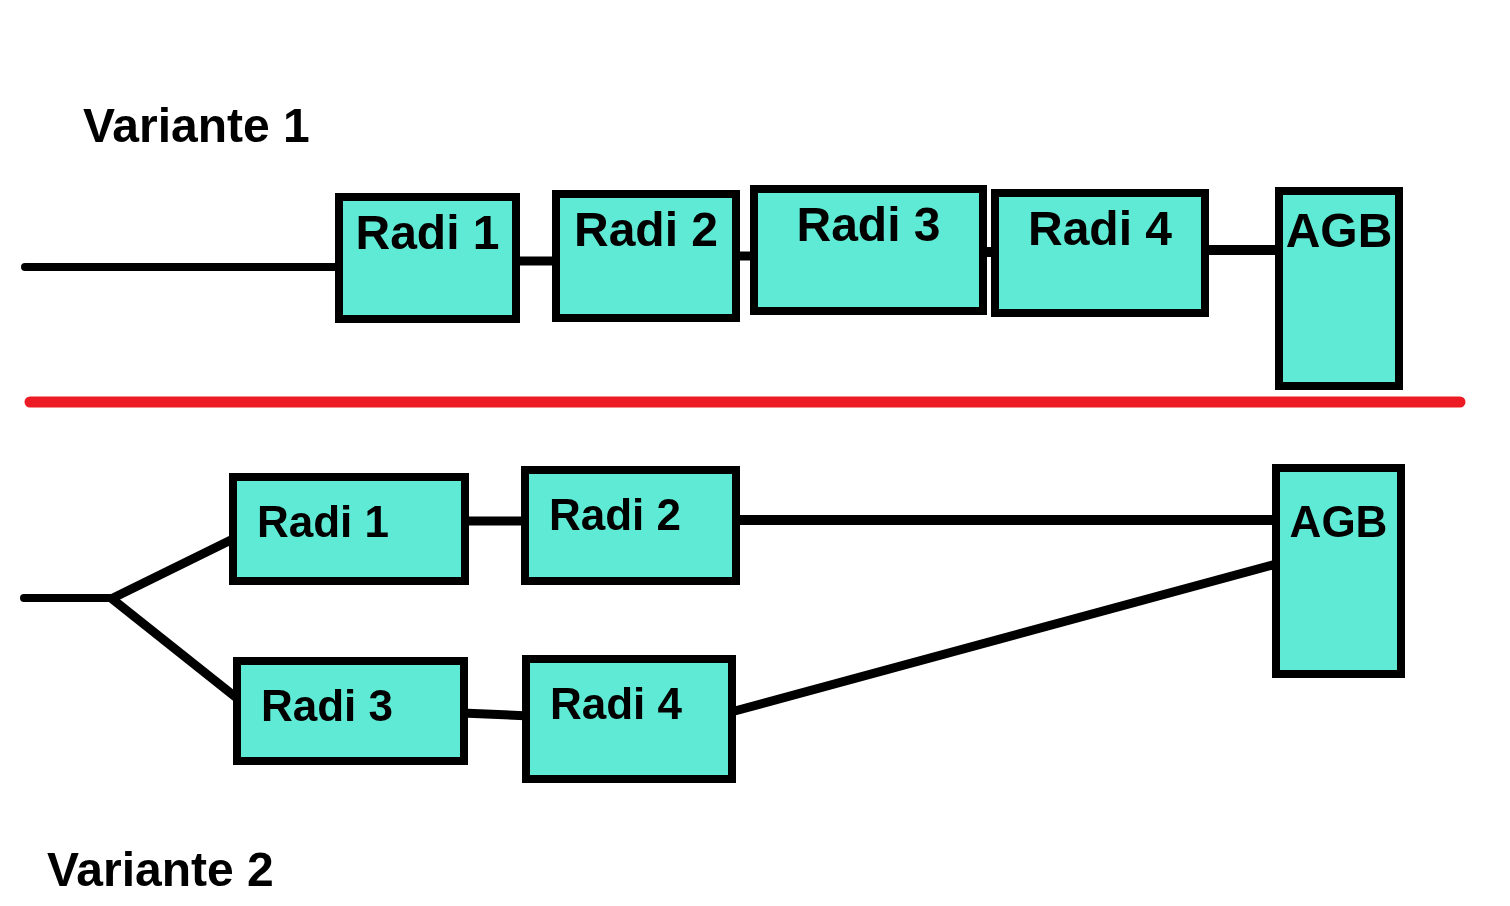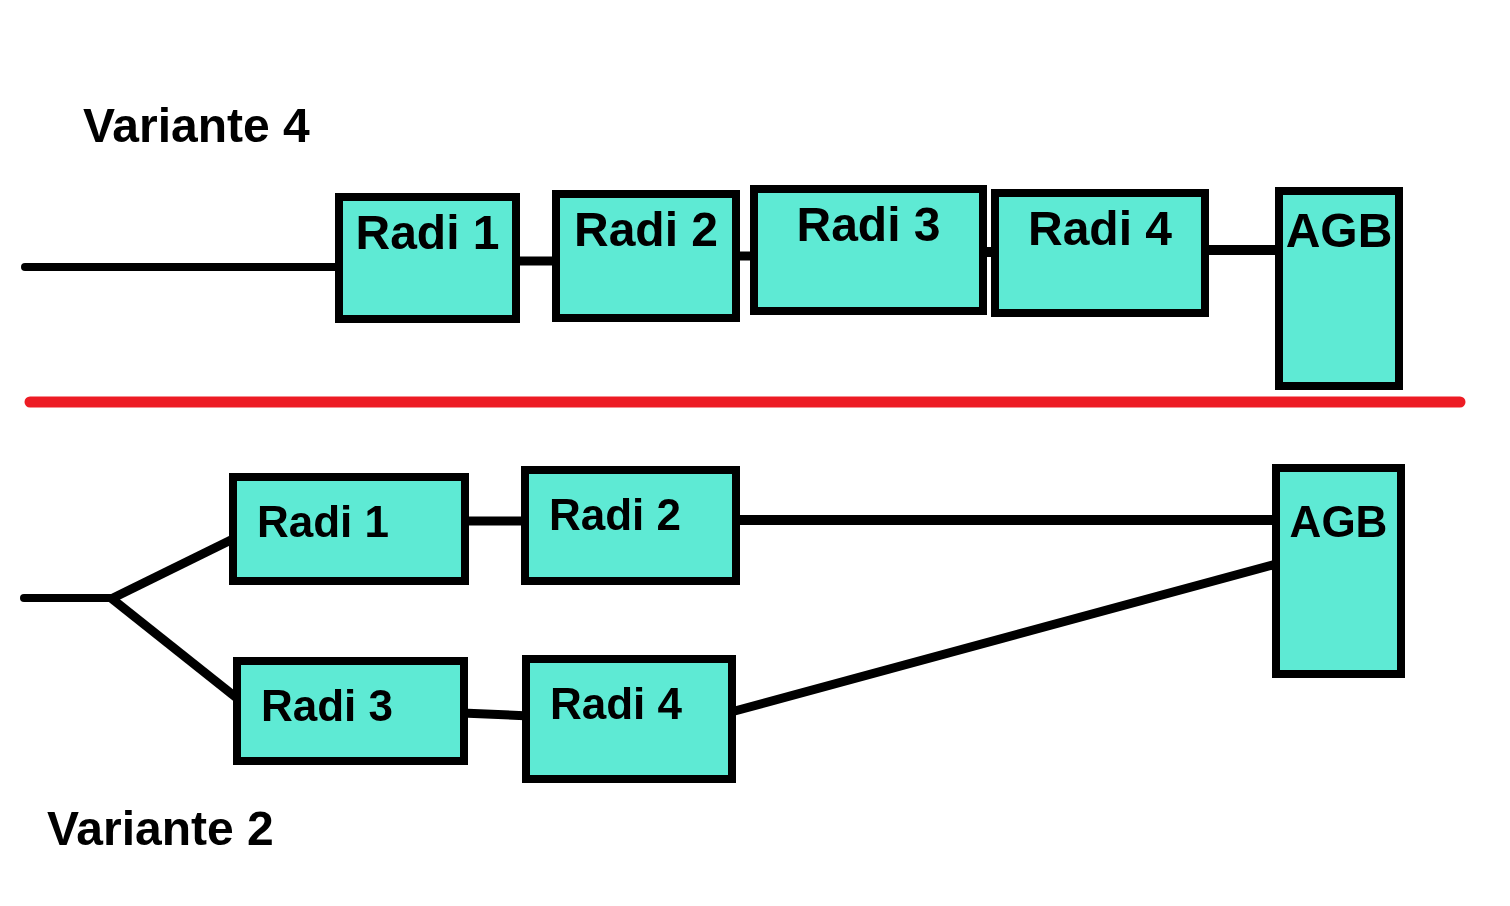--- a/index.html
+++ b/index.html
@@ -60,21 +60,21 @@
 
     <line x1="24" y1="598" x2="116" y2="598" stroke="#000000" stroke-width="8" stroke-linecap="round"></line>
     <line x1="111" y1="599" x2="235" y2="538" stroke="#000000" stroke-width="9"></line>
     <line x1="111" y1="598" x2="238" y2="699" stroke="#000000" stroke-width="9"></line>
     <line x1="463" y1="521" x2="529" y2="521" stroke="#000000" stroke-width="9"></line>
     <line x1="735" y1="520" x2="1280" y2="520" stroke="#000000" stroke-width="10"></line>
     <line x1="462" y1="713" x2="530" y2="716" stroke="#000000" stroke-width="9"></line>
     <line x1="731" y1="712" x2="1280" y2="563" stroke="#000000" stroke-width="9"></line>
   </svg>
 
-  <div class="variant-label" style="left:83px; top:102px">Variante 4</div>
+  <div class="variant-label" style="left:83px; top:102px">Variante 1</div>
 
   <div class="box bv1" style="left:335px; top:193px; width:185px; height:130px">
     <span class="box-label">Radi 1</span>
   </div>
   <div class="box bv1" style="left:552px; top:190px; width:188px; height:132px">
     <span class="box-label">Radi 2</span>
   </div>
   <div class="box bv1" style="left:750px; top:185px; width:237px; height:130px">
     <span class="box-label">Radi 3</span>
   </div>
@@ -96,15 +96,15 @@
     <span class="box-label">Radi 3</span>
   </div>
   <div class="box bv2" style="left:522px; top:655px; width:214px; height:128px">
     <span class="box-label">Radi 4</span>
   </div>
 
   <div class="box bv2agb" style="left:1272px; top:464px; width:133px; height:214px">
     <span class="box-label">AGB</span>
   </div>
 
-  <div class="variant-label" style="left:47px; top:805px">Variante 2</div>
+  <div class="variant-label" style="left:47px; top:846px">Variante 2</div>
 
 </div>
 
 </body></html>

